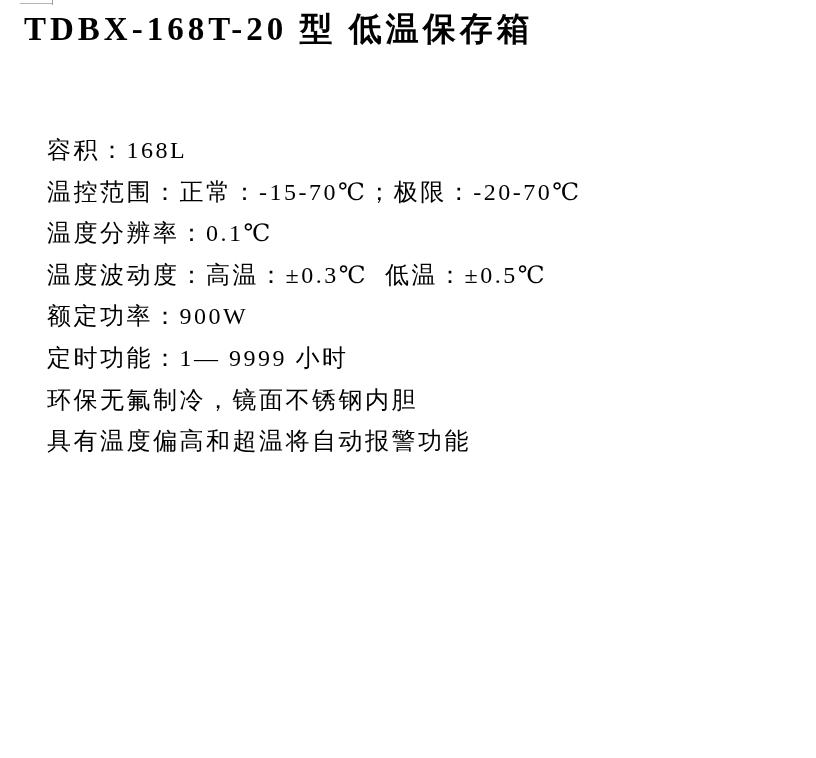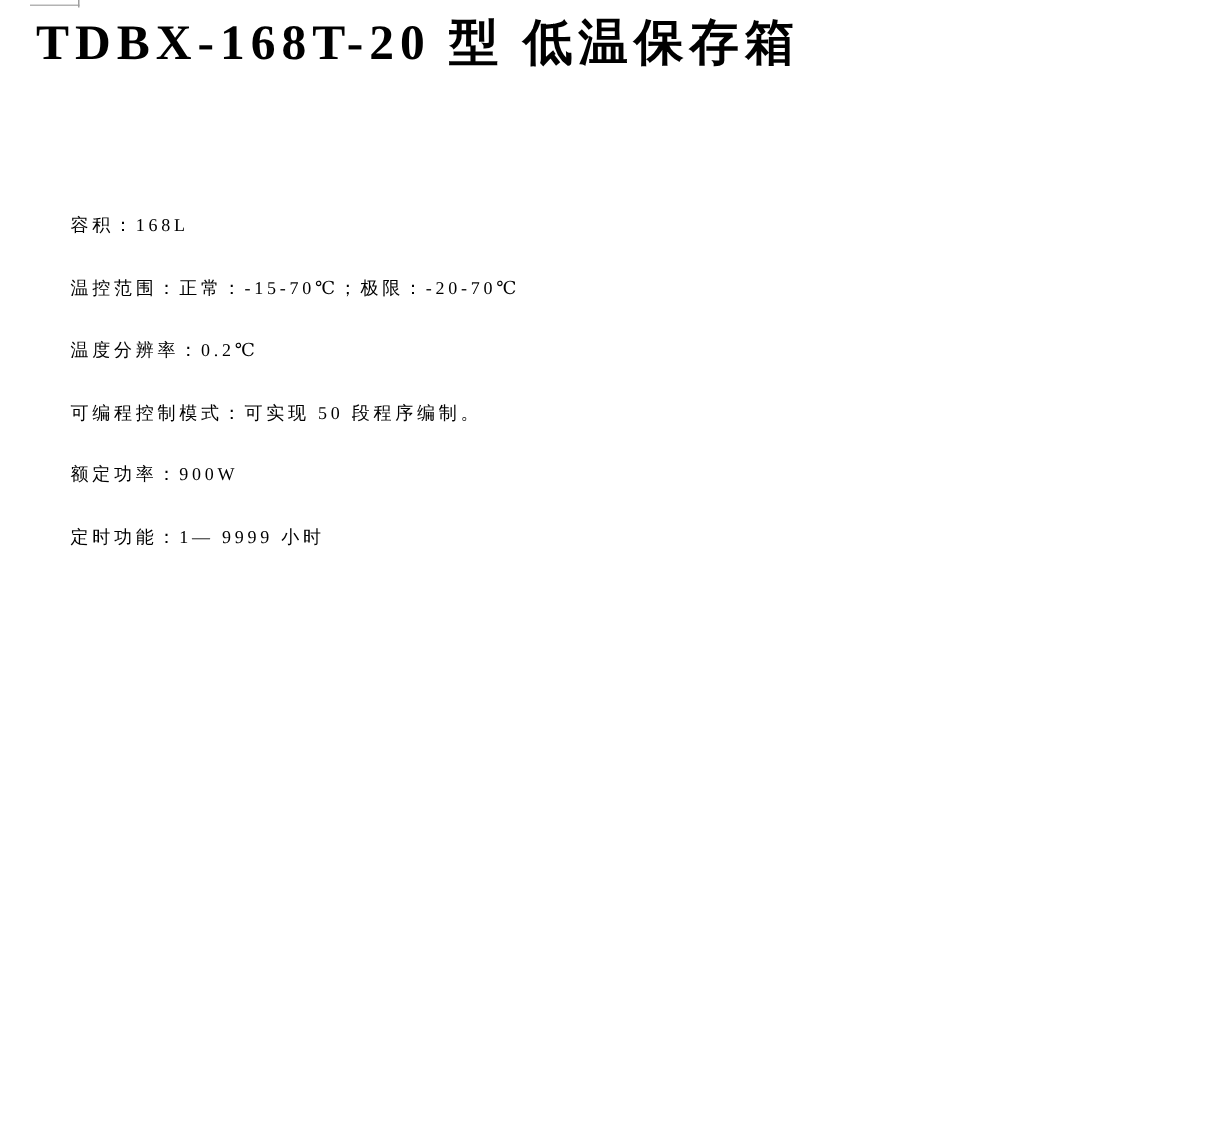--- a/index.html
+++ b/index.html
@@ -49,21 +49,21 @@
     white-space: pre;
   }
   .body-block {
     position: absolute;
     top: 130px;
     left: 47px;
     width: 740px;
   }
   .spec-line {
     margin: 0;
-    font-size: 12px;
+    font-size: 24px;
     letter-spacing: 2.5px;
     line-height: 41.6px;
     white-space: pre;
   }
 </style>
 </head>
 <body>
 
 <div class="page">
 
@@ -72,19 +72,21 @@
     <div class="corner-mark-v"></div>
   </div>
 
   <div class="title-block">
     <div class="title-line">TDBX-168T-20 型 低温保存箱</div>
   </div>
 
   <div class="body-block">
     <p class="spec-line">容积：168L</p>
     <p class="spec-line">温控范围：正常：-15-70℃；极限：-20-70℃</p>
-    <p class="spec-line">温度分辨率：0.2℃</p>
-    <p class="spec-line">可编程控制模式：可实现 50 段程序编制。</p>
+    <p class="spec-line">温度分辨率：0.1℃</p>
+    <p class="spec-line">温度波动度：高温：±0.3℃  低温：±0.5℃</p>
     <p class="spec-line">额定功率：900W</p>
     <p class="spec-line">定时功能：1— 9999 小时</p>
+    <p class="spec-line">环保无氟制冷，镜面不锈钢内胆</p>
+    <p class="spec-line">具有温度偏高和超温将自动报警功能</p>
   </div>
 
 </div>
 
 </body></html>

